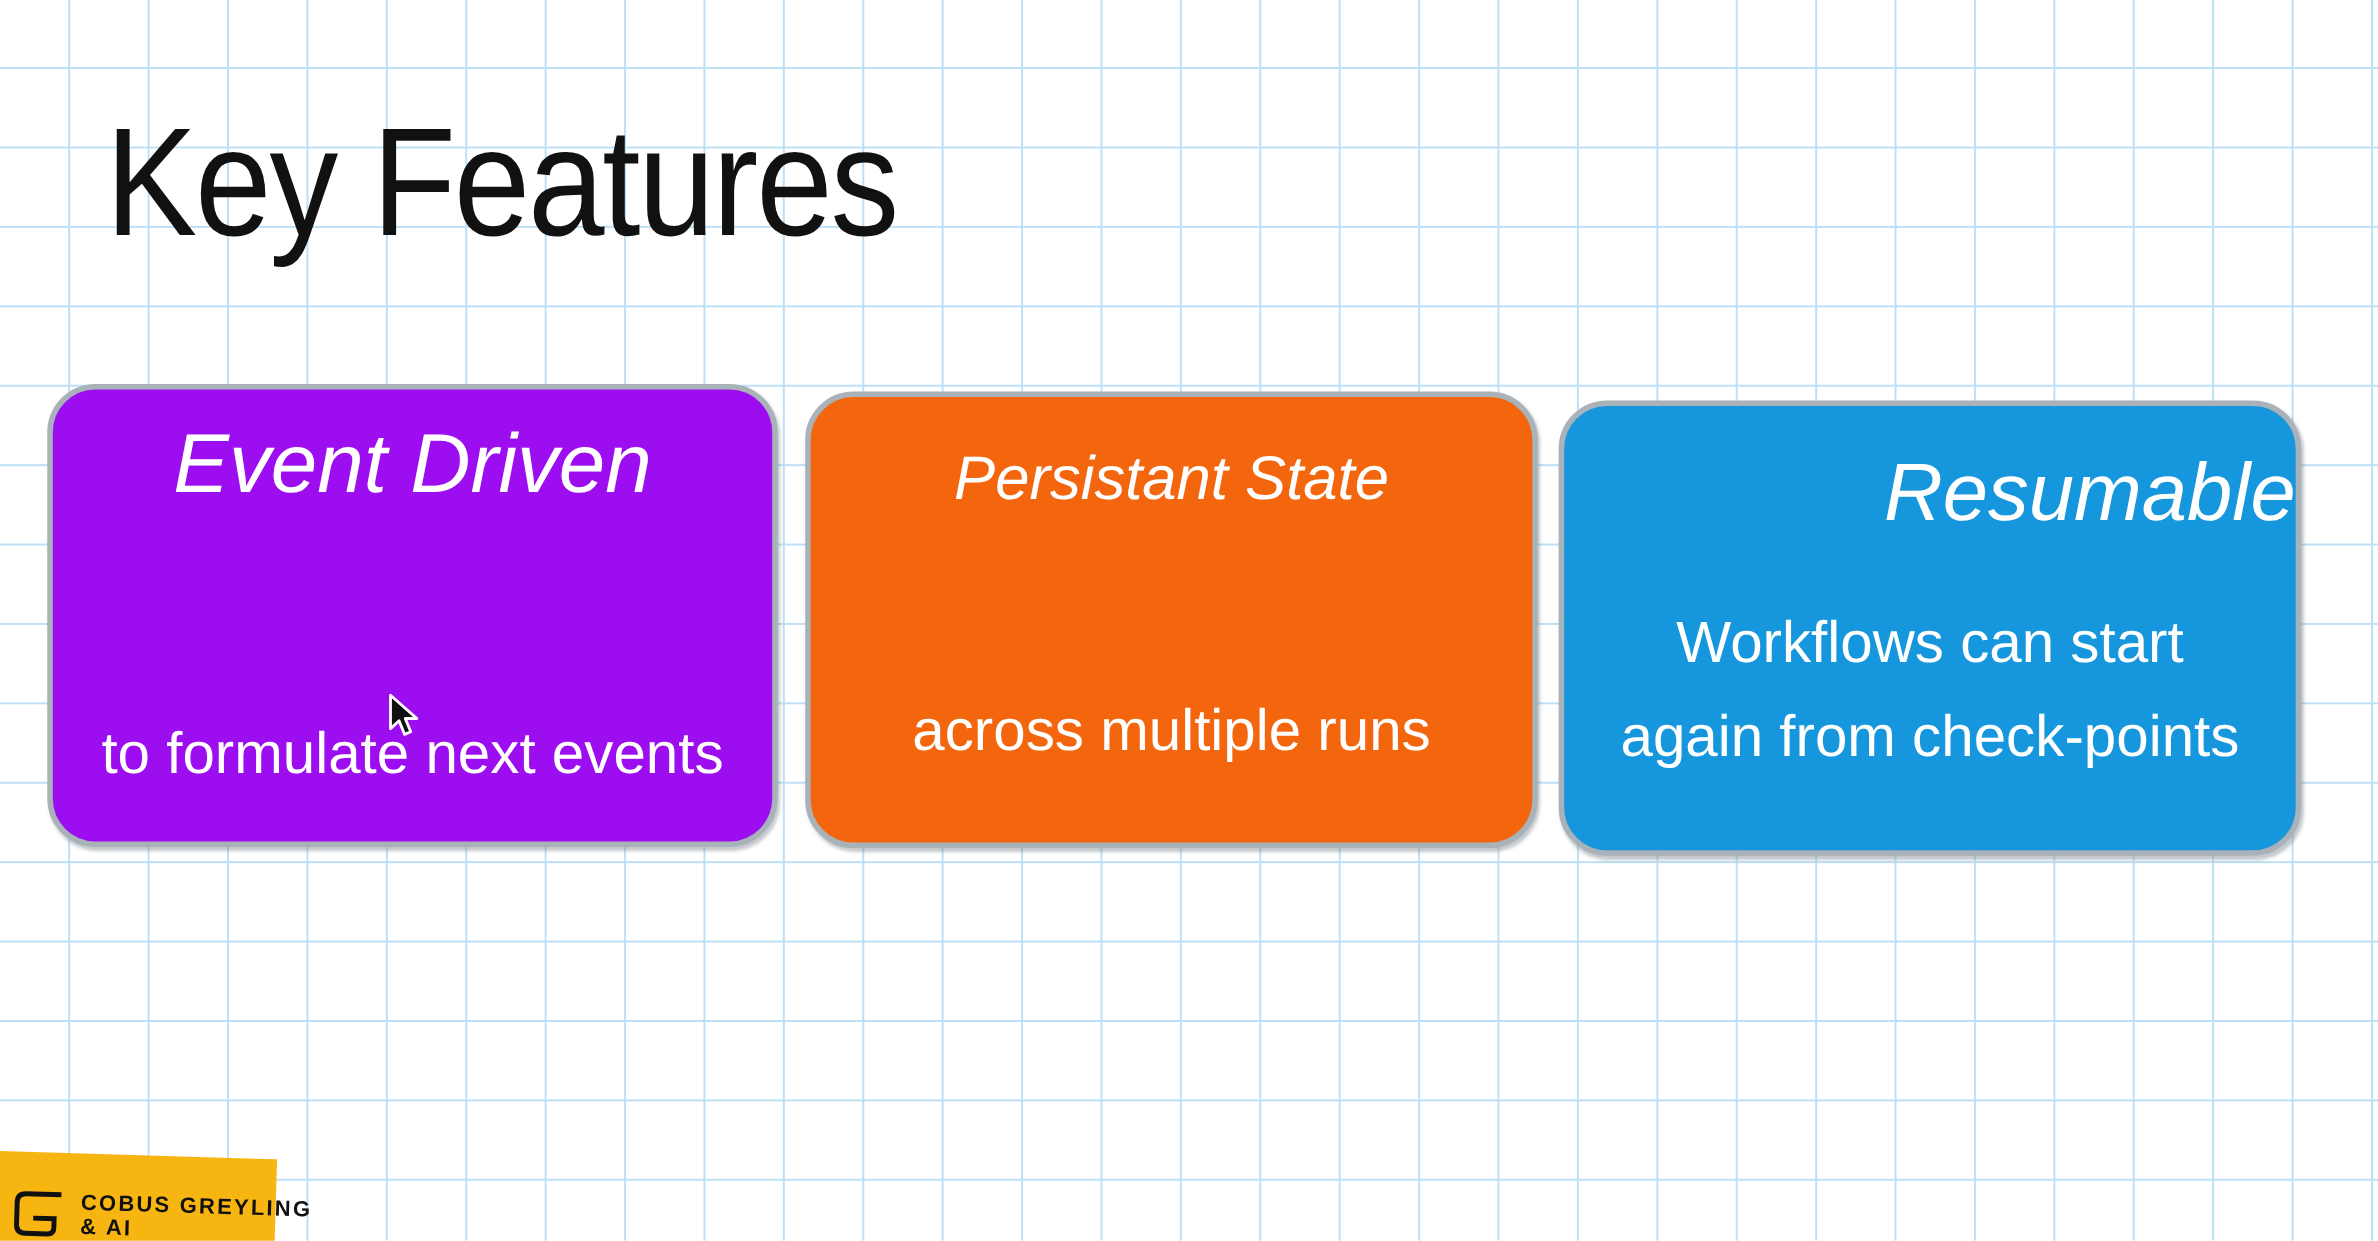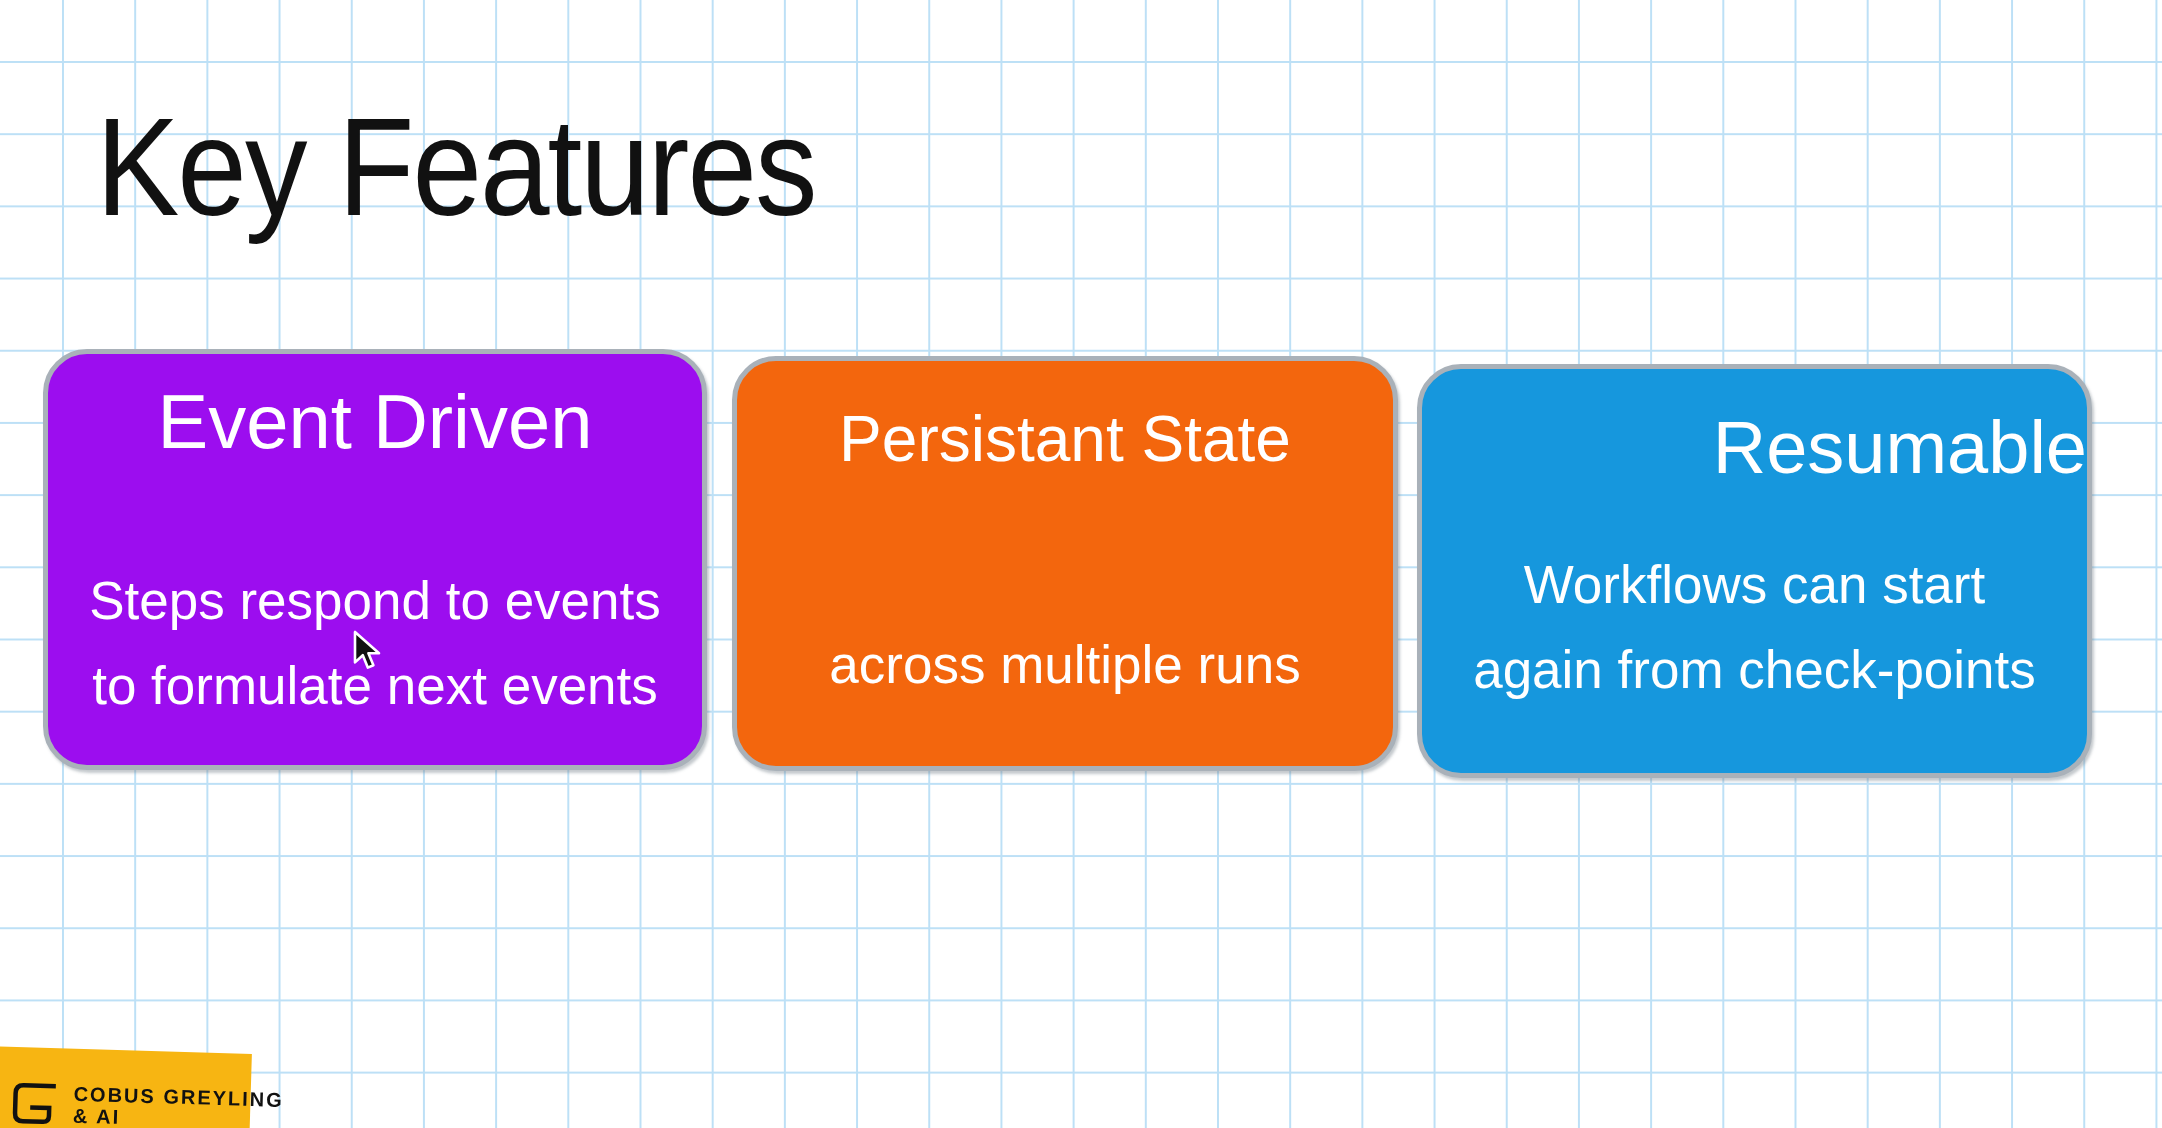--- a/index.html
+++ b/index.html
@@ -47,23 +47,24 @@
     text-align:center;
     box-shadow:2px 3px 3px rgba(125,135,145,.45);
   }
   .card-0{left:43px;top:349px;width:664px;height:421px;}
   .card-1{left:732px;top:356px;width:666px;height:415px;}
   .card-2{left:1417px;top:364px;width:675px;height:414px;}
   .card-title{
     font-weight:400;
     line-height:1.15;
     white-space:nowrap;
+    font-style:italic;
   }
   .card-0 .card-title{margin-top:24px;font-size:76px;}
-  .card-1 .card-title{margin-top:42px;font-size:64px;}
+  .card-1 .card-title{margin-top:42px;font-size:56px;}
   .card-2 .card-title{margin-top:36px;font-size:74px;text-align:right;}
   .card-body{
     position:absolute;
     left:0;right:0;
     font-size:53px;
     line-height:1.6;
     font-weight:400;
   }
   .card-0 .card-body{bottom:36px;}
   .card-1 .card-body{bottom:58px;}
@@ -97,21 +98,20 @@
 </head>
 <body>
 
 <div class="canvas">
 
   <h1 class="page-title">Key Features</h1>
 
   <section class="card card-0" style="background: rgb(156, 13, 239);">
     <h2 class="card-title">Event Driven</h2>
     <div class="card-body">
-      <span class="line">Steps respond to events</span>
       <span class="line">to formulate next events</span>
     </div>
   </section>
 
   <section class="card card-1" style="background: rgb(243, 102, 13);">
     <h2 class="card-title">Persistant State</h2>
     <div class="card-body">
       <span class="line">across multiple runs</span>
     </div>
   </section>

